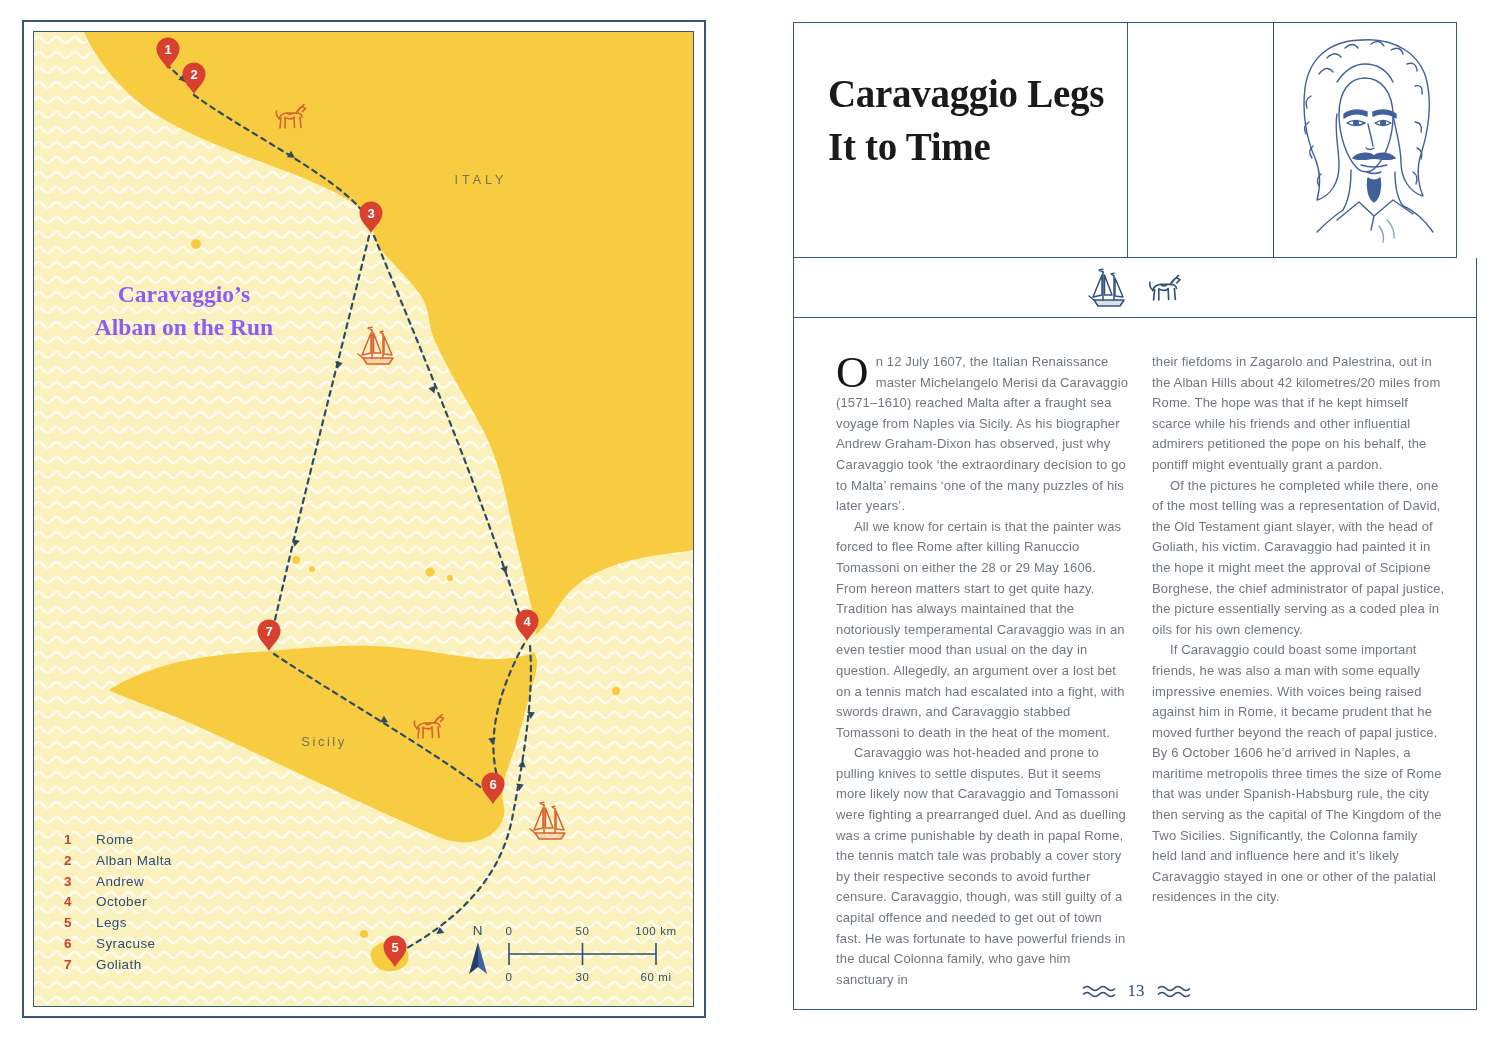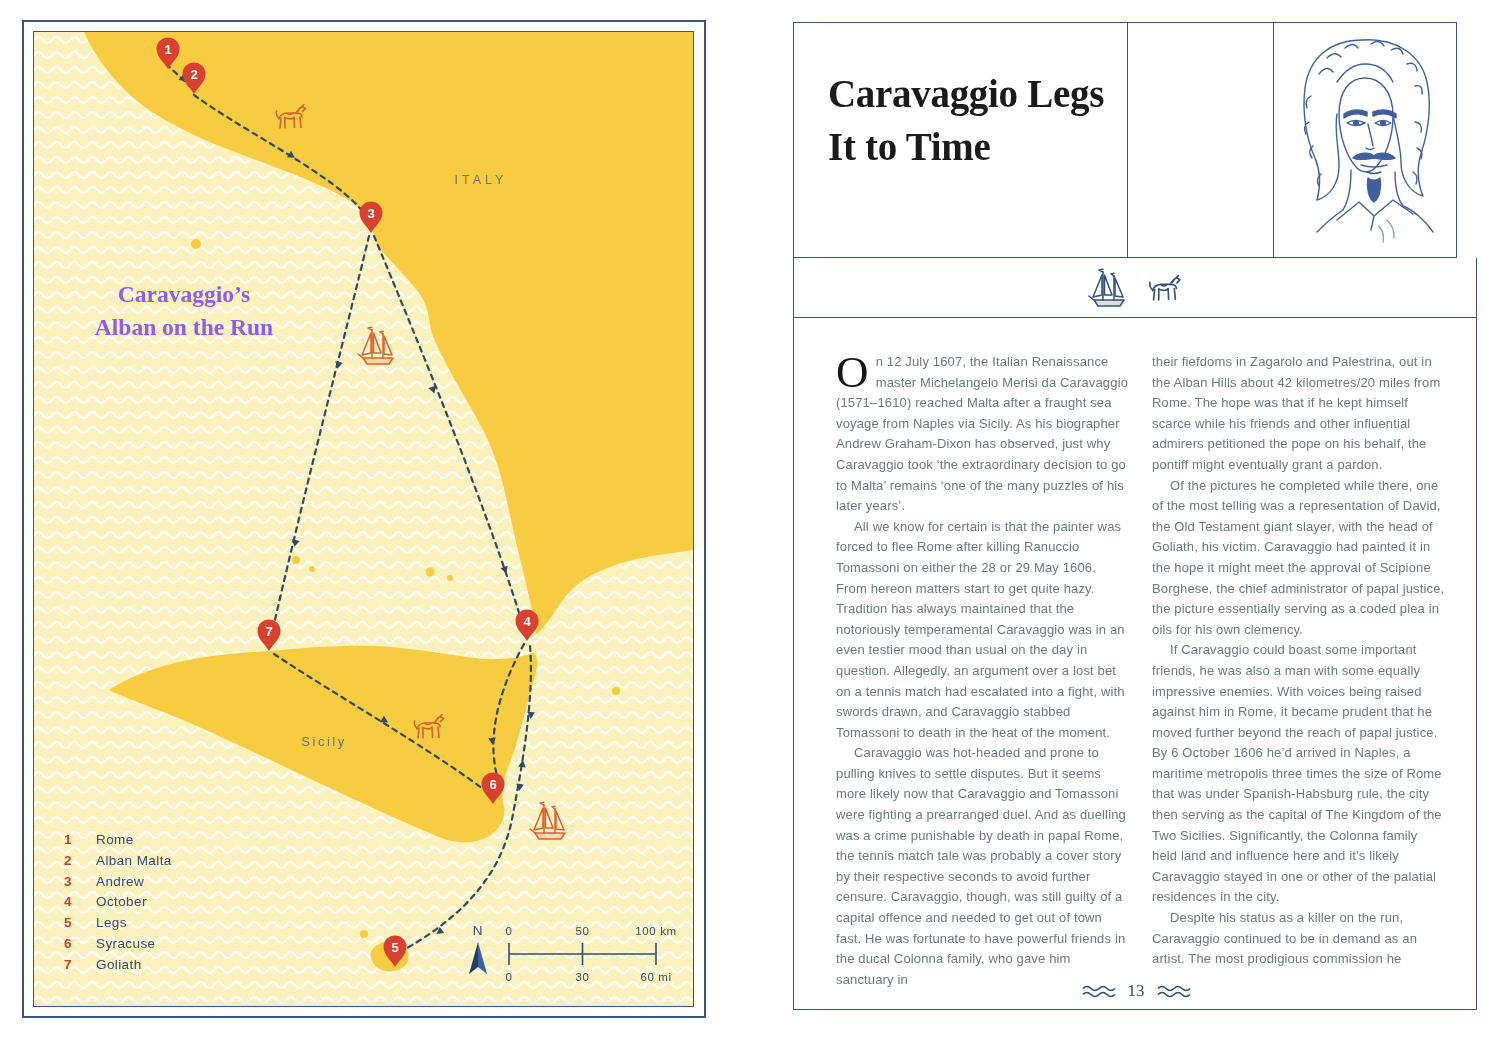--- a/index.html
+++ b/index.html
@@ -333,21 +333,20 @@
     <div class="cols">
       <div class="col">
         <p><span class="dropcap">O</span><span>n 12 July 1607, the Italian Renaissance master Michelangelo Merisi da Caravaggio (1571–1610) reached Malta after a fraught sea voyage from Naples via Sicily. As his biographer Andrew Graham-Dixon has observed, just why Caravaggio took ‘the extraordinary decision to go to Malta’ remains ‘one of the many puzzles of his later years’.</span></p>
         <p class="indent">All we know for certain is that the painter was forced to flee Rome after killing Ranuccio Tomassoni on either the 28 or 29 May 1606. From hereon matters start to get quite hazy. Tradition has always maintained that the notoriously temperamental Caravaggio was in an even testier mood than usual on the day in question. Allegedly, an argument over a lost bet on a tennis match had escalated into a fight, with swords drawn, and Caravaggio stabbed Tomassoni to death in the heat of the moment.</p>
         <p class="indent">Caravaggio was hot-headed and prone to pulling knives to settle disputes. But it seems more likely now that Caravaggio and Tomassoni were fighting a prearranged duel. And as duelling was a crime punishable by death in papal Rome, the tennis match tale was probably a cover story by their respective seconds to avoid further censure. Caravaggio, though, was still guilty of a capital offence and needed to get out of town fast. He was fortunate to have powerful friends in the ducal Colonna family, who gave him sanctuary in</p>
       </div>
       <div class="col">
         <p>their fiefdoms in Zagarolo and Palestrina, out in the Alban Hills about 42 kilometres/20 miles from Rome. The hope was that if he kept himself scarce while his friends and other influential admirers petitioned the pope on his behalf, the pontiff might eventually grant a pardon.</p>
         <p class="indent">Of the pictures he completed while there, one of the most telling was a representation of David, the Old Testament giant slayer, with the head of Goliath, his victim. Caravaggio had painted it in the hope it might meet the approval of Scipione Borghese, the chief administrator of papal justice, the picture essentially serving as a coded plea in oils for his own clemency.</p>
         <p class="indent">If Caravaggio could boast some important friends, he was also a man with some equally impressive enemies. With voices being raised against him in Rome, it became prudent that he moved further beyond the reach of papal justice. By 6 October 1606 he’d arrived in Naples, a maritime metropolis three times the size of Rome that was under Spanish-Habsburg rule, the city then serving as the capital of The Kingdom of the Two Sicilies. Significantly, the Colonna family held land and influence here and it’s likely Caravaggio stayed in one or other of the palatial residences in the city.</p>
-        <p class="indent">Despite his status as a killer on the run, Caravaggio continued to be in demand as an artist. The most prodigious commission he</p>
       </div>
     </div>
     <div class="rp-footer">
       <svg width="34" height="14" viewBox="0 0 34 14" fill="none" stroke="#2F4E75" stroke-width="1.6">
         <path d="M1,4.5 Q5,0.5 9,4.5 T17,4.5 T25,4.5 T33,4.5"></path>
           <path d="M1,10.5 Q5,6.5 9,10.5 T17,10.5 T25,10.5 T33,10.5"></path>
       </svg>
       <span class="page-num">13</span>
       <svg width="34" height="14" viewBox="0 0 34 14" fill="none" stroke="#2F4E75" stroke-width="1.6">
         <path d="M1,4.5 Q5,0.5 9,4.5 T17,4.5 T25,4.5 T33,4.5"></path>

